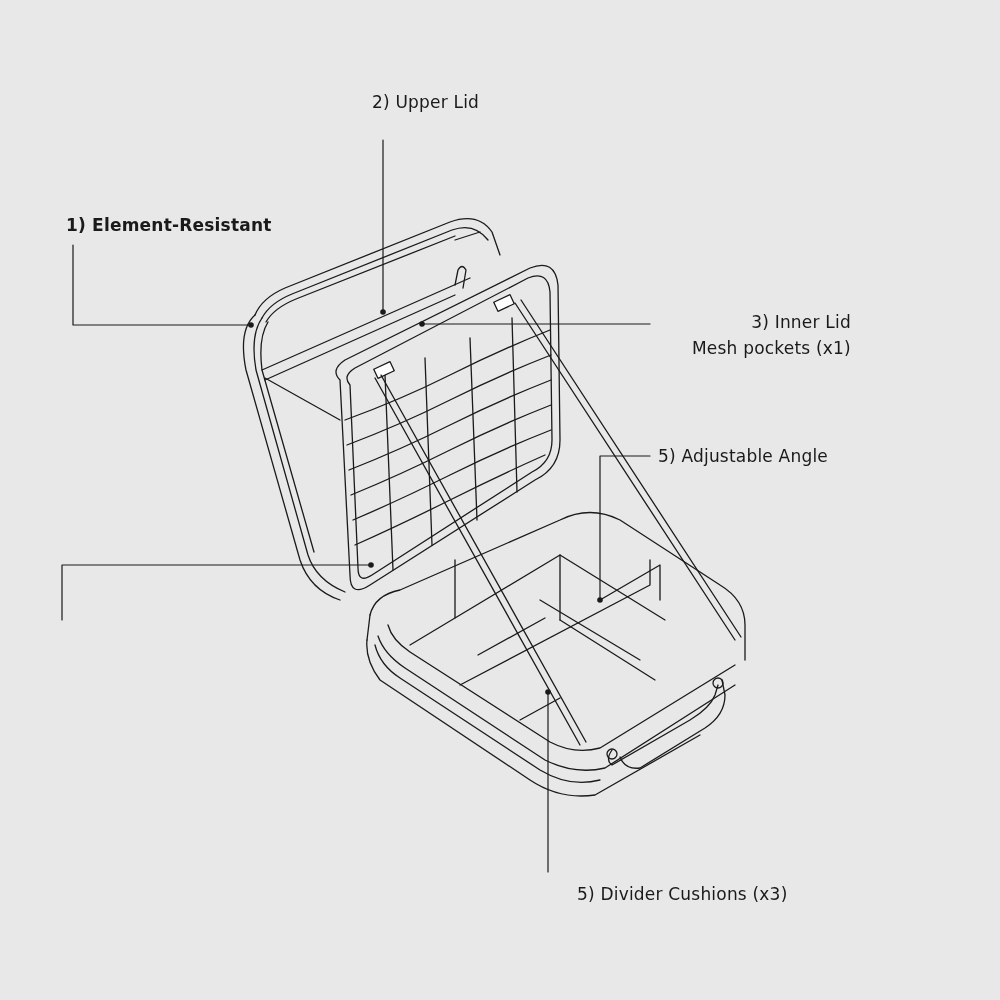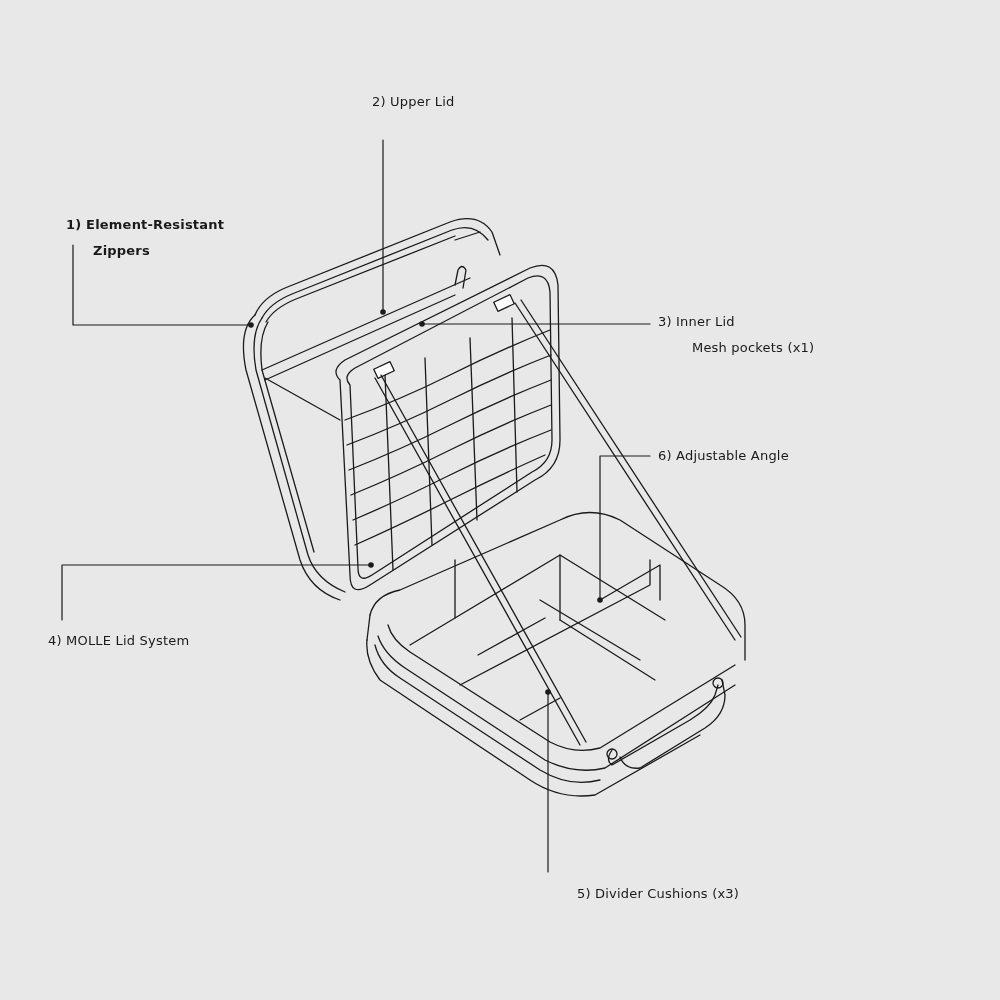--- a/index.html
+++ b/index.html
@@ -1,18 +1,18 @@
 <!DOCTYPE html>
 <html><head>
 <meta charset="utf-8">
 <style>
   html, body { margin:0; padding:0; }
   body { width:1000px; height:1000px; background:#e8e8e8; position:relative; overflow:hidden;
          font-family: "DejaVu Sans", sans-serif; color:#1a1a1a; }
-  .label { position:absolute; font-size:13px; line-height:26px; white-space:nowrap; letter-spacing:0.2px; }
+  .label { position:absolute; font-size:17px; line-height:26px; white-space:nowrap; letter-spacing:0.2px;text-align:right; }
   .label .l2 { display:block; }
   svg.art { position:absolute; left:0; top:0; }
 </style>
 </head>
 <body>
 
 <svg class="art" width="1000" height="1000" viewBox="0 0 1000 1000" fill="none" stroke="#1a1a1a" stroke-width="1.3" stroke-linejoin="round" stroke-linecap="round">
 
   <g>
     <path d="M255 315 Q 262 298 285 288 L 450 222 Q 478 212 492 232 L 500 255"></path>
@@ -97,35 +97,33 @@
     <polyline points="548,692 548,872"></polyline>
     <circle cx="548" cy="692" r="2.8" fill="#1a1a1a" stroke="none"></circle>
 
     <polyline points="600,600 600,456 650,456"></polyline>
     <circle cx="600" cy="600" r="2.8" fill="#1a1a1a" stroke="none"></circle>
   </g>
 </svg>
 
 <div class="label" style="left:66px; top:212px;font-weight:bold;">
   <span>1) Element-Resistant</span>
-  <span class="l2" style="padding-left:27px;">Zippers</span>
 </div>
 
 <div class="label" style="left:372px; top:89px;">
   <span>2) Upper Lid</span>
 </div>
 
 <div class="label" style="left:658px; top:309px;">
   <span>3) Inner Lid</span>
   <span class="l2" style="padding-left:34px;">Mesh pockets (x1)</span>
 </div>
 
 <div class="label" style="left:658px; top:443px;">
-  <span>6) Adjustable Angle</span>
+  <span>5) Adjustable Angle</span>
 </div>
 
 <div class="label" style="left:48px; top:628px;">
-  <span>4) MOLLE Lid System</span>
 </div>
 
 <div class="label" style="left:538px; top:881px;margin-left:39px;">
   <span>5) Divider Cushions (x3)</span>
 </div>
 
 </body></html>

